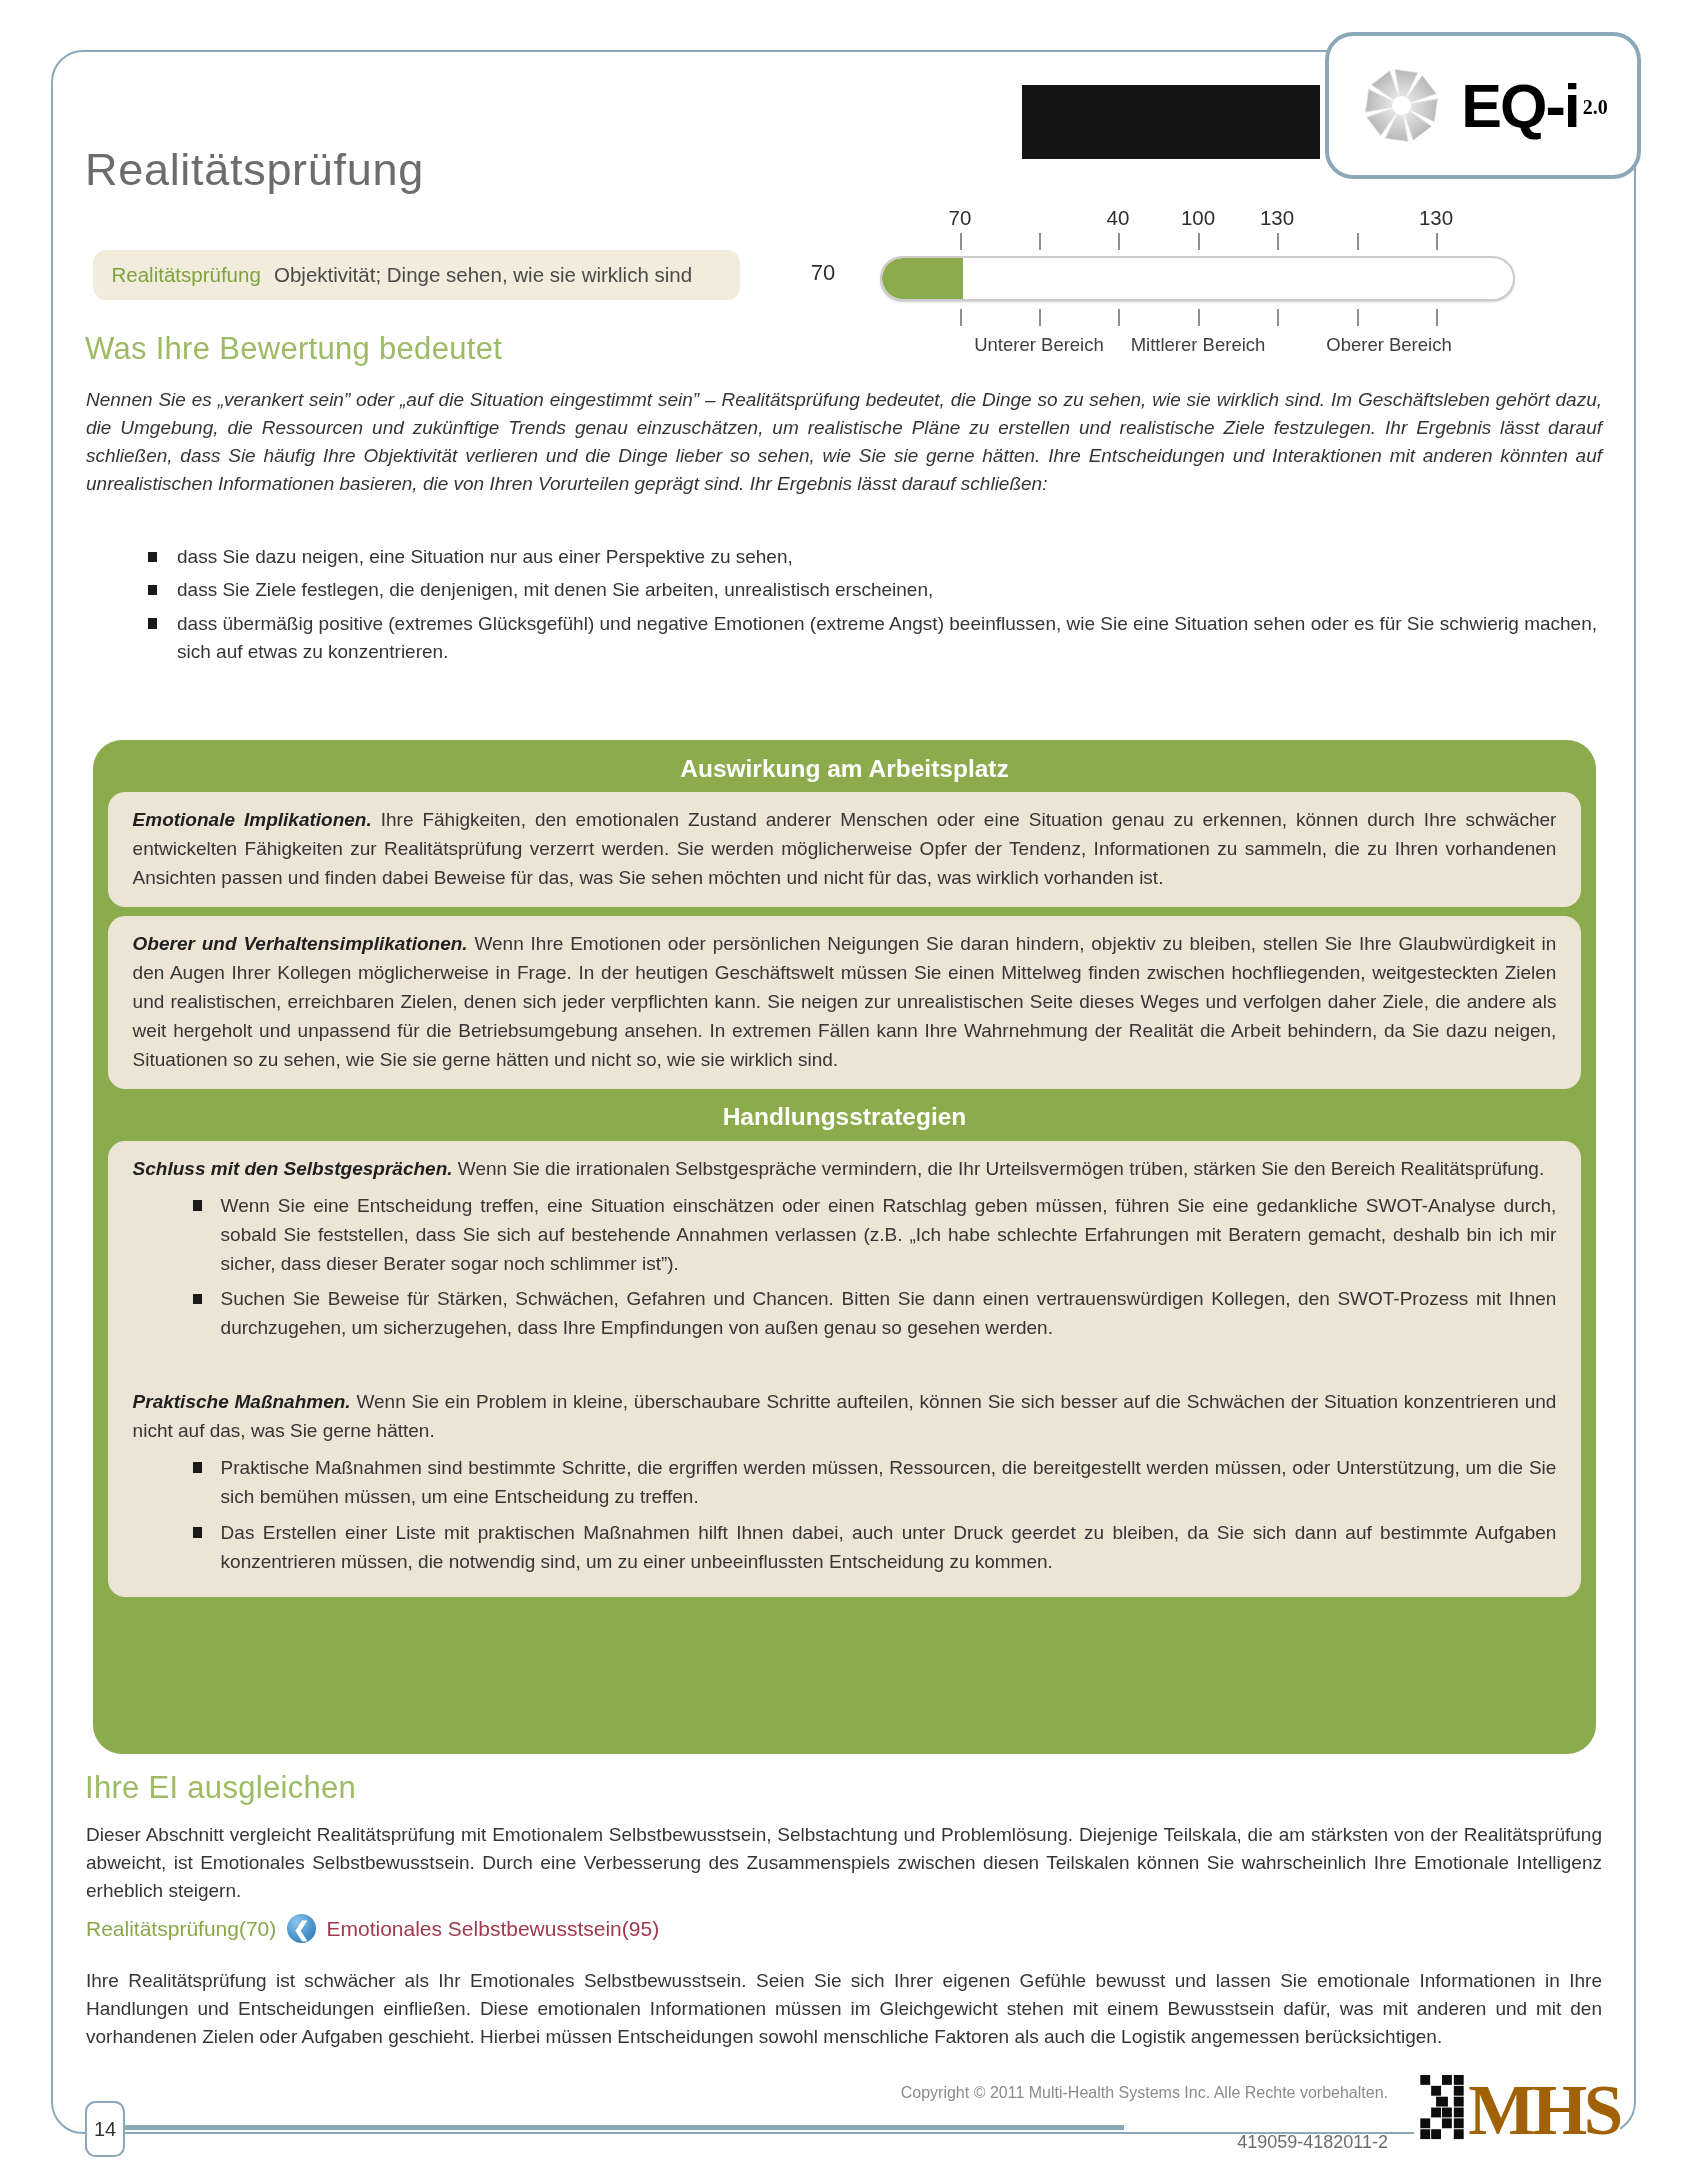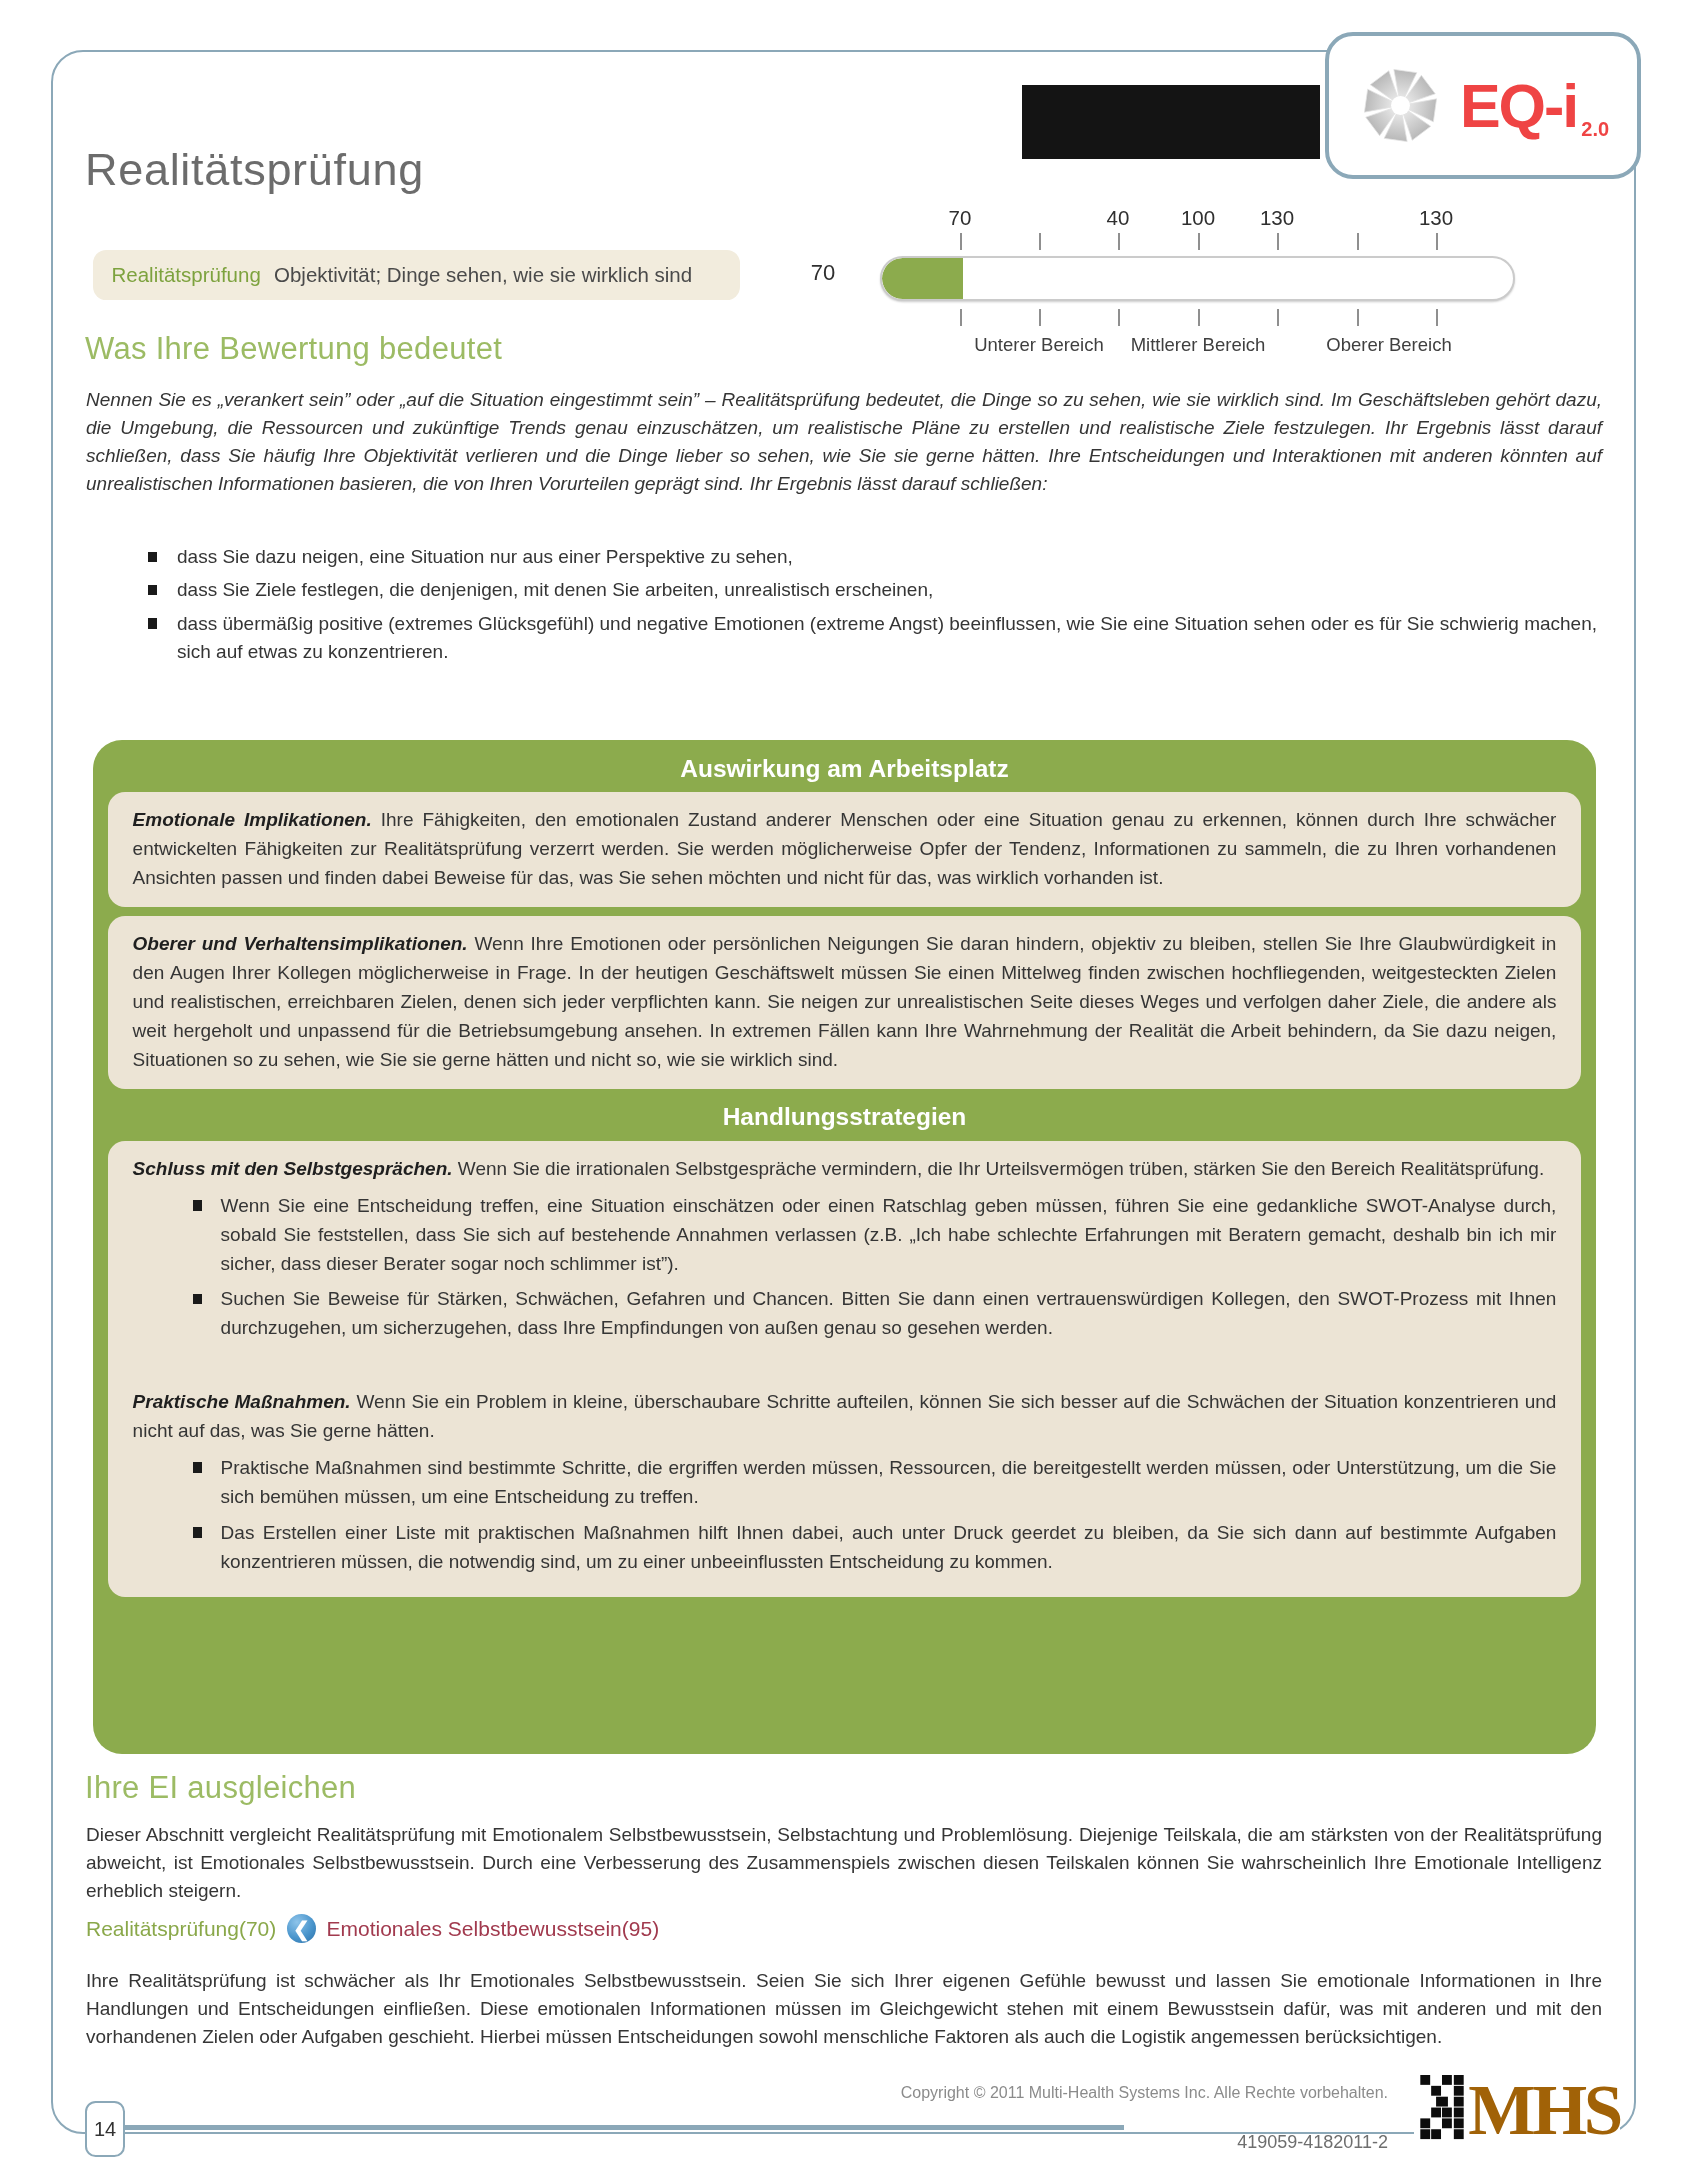--- a/index.html
+++ b/index.html
@@ -13,22 +13,22 @@
     border:2.6px solid #8ba8b8; border-radius:32px; z-index:1;
   }
   
   .redacted-bar { position:absolute; left:1022px; top:85px; width:298px; height:74px; background:#141414; z-index:2; }
   .logo-box {
     position:absolute; left:1325px; top:32px; width:316px; height:147px; background:#fff;
     border:4px solid #8ba8b8; border-radius:28px; z-index:3;
     display:flex; align-items:center; justify-content:center; gap:16px;
   }
   .pinwheel { width:87px; height:87px; }
-  .brand { font-size:61px; font-weight:700; color:#ef4444; letter-spacing:-2px; display:flex; align-items:flex-end; }
-  .brand sup { font-size:20px; font-weight:700; margin-top:4px; margin-left:4px; letter-spacing:0; }
+  .brand { font-size:61px; font-weight:700; color:#000000; letter-spacing:-2px; display:flex; align-items:center; }
+  .brand sup { font-size:20px; font-weight:700; margin-top:4px; margin-left:4px; letter-spacing:0;font-family:Liberation Serif, serif; }
   .doc-title {
     position:absolute; left:85px; top:144px; font-size:45px; font-weight:300;
     color:#6c6c6c; letter-spacing:0.7px; z-index:2;
   }
   
   .subscale-pill {
     position:absolute; left:93px; top:250px; width:647px; height:50px; background:#f2ecdd;
     border-radius:13.2px; display:flex; align-items:center; padding:0 18.5px; z-index:2;
   }
   .subscale-pill .lbl { color:#7da23e; font-size:20.5px; font-weight:400; margin-right:13.2px; white-space:nowrap; }

